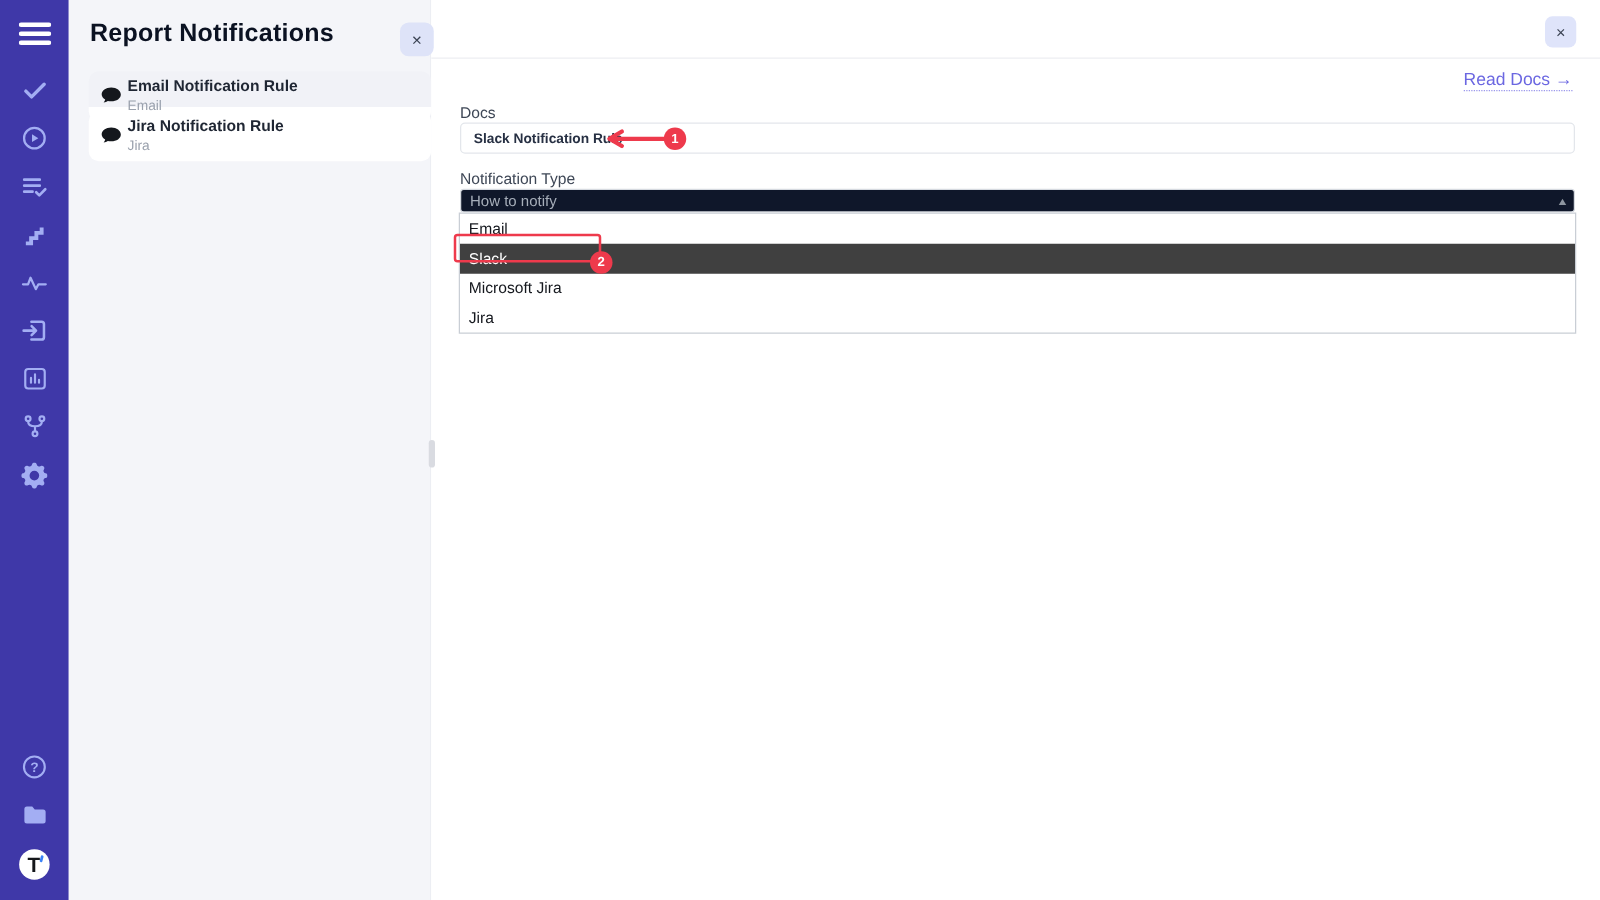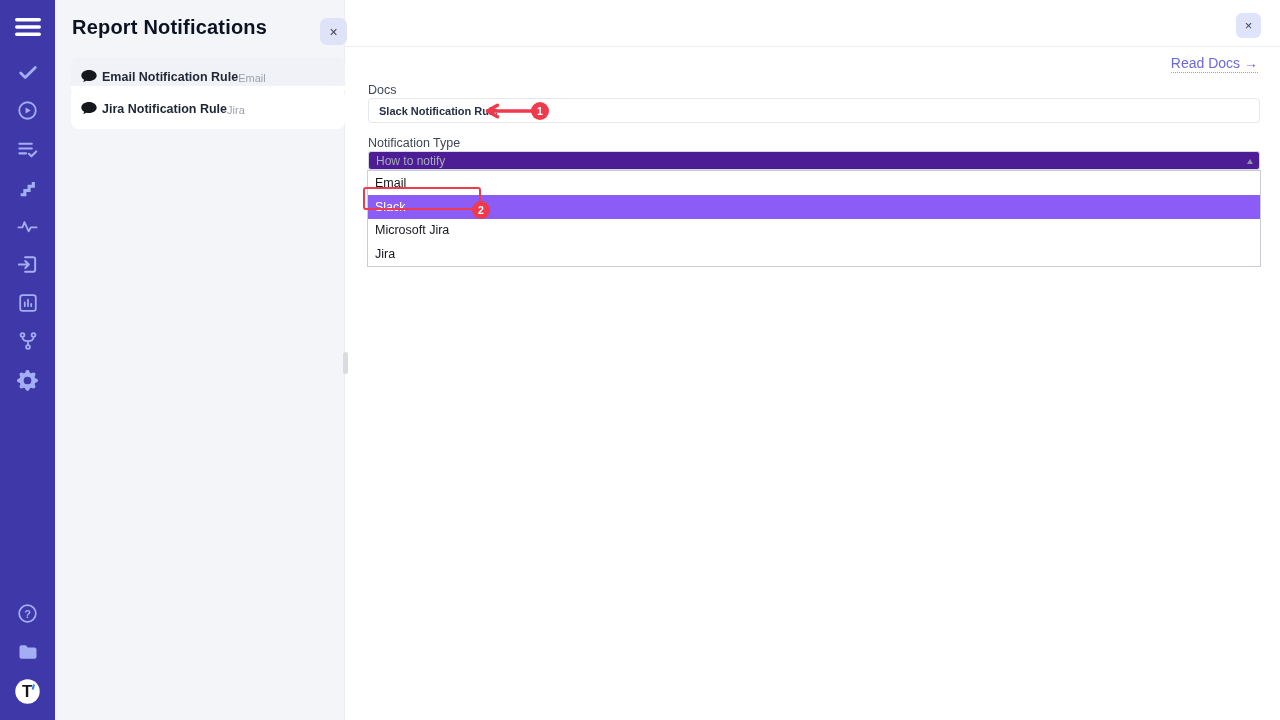--- a/index.html
+++ b/index.html
@@ -16,21 +16,21 @@
   .panel{position:absolute;left:55px;top:0;width:290px;height:720px;background:#F4F5F9;border-right:1px solid #ECEEF3;box-sizing:border-box;}
   .panel-title{position:absolute;left:17px;top:16px;font-size:20px;font-weight:bold;color:#0B1222;letter-spacing:.2px;}
   .panel-close{
     position:absolute;left:320px;top:18px;width:27px;height:27px;background:#DEE3F8;border-radius:7px;
     display:flex;align-items:center;justify-content:center;font-size:14px;color:#3C4454;cursor:pointer;z-index:5;
   }
   .notif-item{position:absolute;left:16px;width:274px;height:40px;border-radius:8px;display:flex;align-items:center;padding:0 0 0 8px;box-sizing:border-box;cursor:pointer;}
   .notif-item.first{top:57px;background:linear-gradient(#F1F2F7 72%,#FFFFFF 72%);}
   .notif-item.second{top:89px;background:#FFFFFF;}
   .notif-icon{width:20px;height:20px;margin-right:3px;flex:0 0 auto;}
-  .notif-text{display:flex;flex-direction:row;justify-content:center;}
+  .notif-text{display:flex;flex-direction:column;justify-content:center;}
   .notif-title{font-size:12.5px;font-weight:bold;color:#1F2633;line-height:15px;}
   .notif-sub{font-size:11px;color:#9AA1AD;line-height:13px;margin-top:2px;}
   
   .main{position:absolute;left:345px;top:0;width:935px;height:720px;background:#fff;}
   .main-title{position:absolute;left:20px;top:10px;font-size:19.5px;font-weight:bold;color:#25304A;}
   .main-close{
     position:absolute;right:19px;top:13px;width:25px;height:25px;background:#DFE4FA;border-radius:6px;
     display:flex;align-items:center;justify-content:center;font-size:13px;color:#3C4454;cursor:pointer;
   }
   .main-divider{position:absolute;left:0;top:46px;width:935px;height:1px;background:#EDEEF2;}
@@ -42,34 +42,34 @@
   .lbl-title{top:83px;}
   .lbl-type{top:136px;}
   .title-input{
     position:absolute;left:23px;top:98px;width:892px;height:25px;box-sizing:border-box;
     border:1px solid #E3E6EB;border-radius:4px;background:#fff;
     font-family:"Liberation Sans",sans-serif;font-size:11px;font-weight:bold;color:#273043;
     padding:0 10px;outline:none;
   }
   .select-box{
     position:absolute;left:23px;top:151px;width:892px;height:19px;box-sizing:border-box;
-    border:1px solid #D6DAE0;border-radius:3px;background:#4c1d95;cursor:pointer;
+    border:1px solid #D6DAE0;border-radius:3px;background:#0f172a;cursor:pointer;
     display:flex;align-items:center;padding-left:7px;
   }
   .select-placeholder{font-size:12px;color:#A6AEB9;}
   .select-caret{
     position:absolute;right:6px;top:7px;width:0;height:0;
     border-left:3.5px solid transparent;border-right:3.5px solid transparent;border-bottom:5px solid #8D959F;
   }
   .listbox{
     position:absolute;left:22px;top:170px;width:894px;height:97px;box-sizing:border-box;
     border:1px solid #C9CED5;background:#fff;display:flex;flex-direction:column;
   }
   .opt{flex:1;display:flex;align-items:center;padding-left:7px;font-size:12.5px;color:#15181E;cursor:pointer;}
-  .opt.selected{background:#8b5cf6;color:#ffffff;}
+  .opt.selected{background:#404040;color:#ffffff;}
   
   .annot-box{
     position:absolute;left:18px;top:187px;width:118px;height:23px;box-sizing:border-box;
     border:2px solid #EE3A4C;border-radius:3px;z-index:6;pointer-events:none;
   }
   .annot-badge{
     position:absolute;width:18px;height:18px;border-radius:50%;background:#EE3A4C;color:#fff;
     font-size:10.5px;font-weight:bold;display:flex;align-items:center;justify-content:center;z-index:7;pointer-events:none;
   }
   .badge-1{left:186px;top:102px;}

